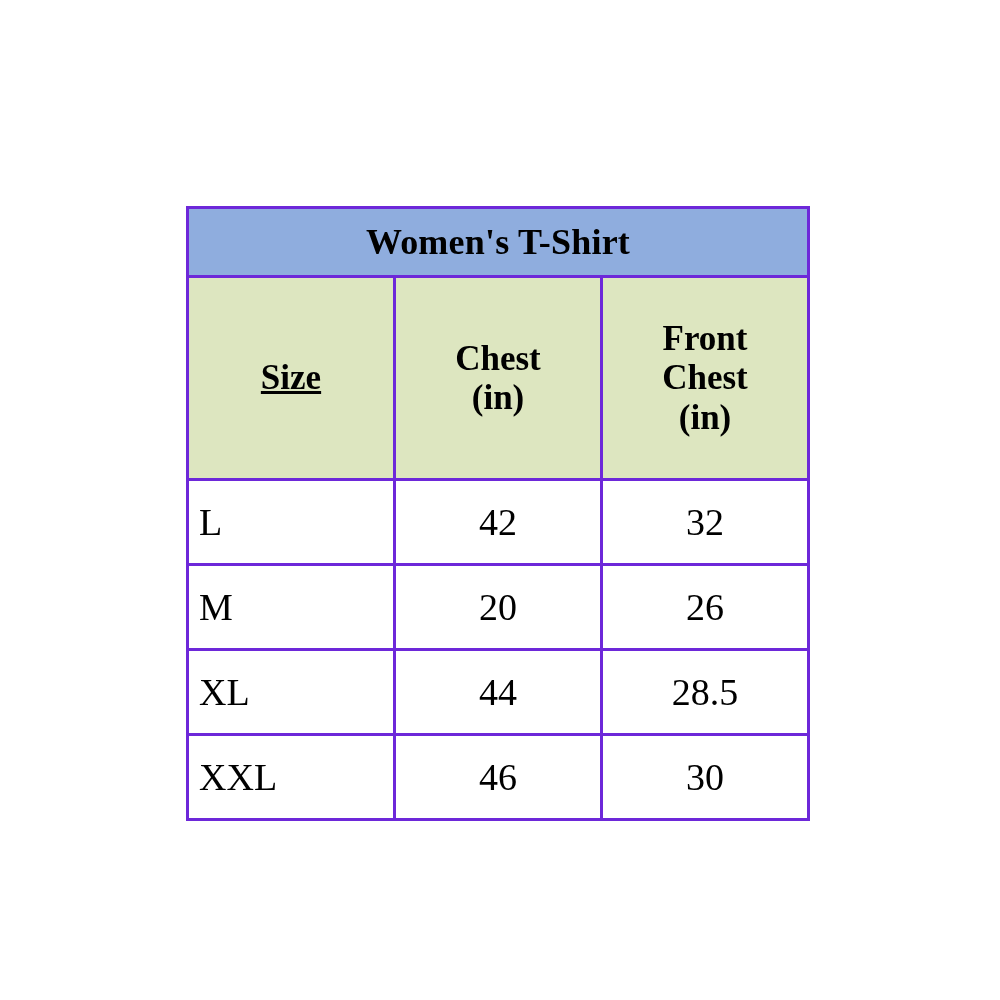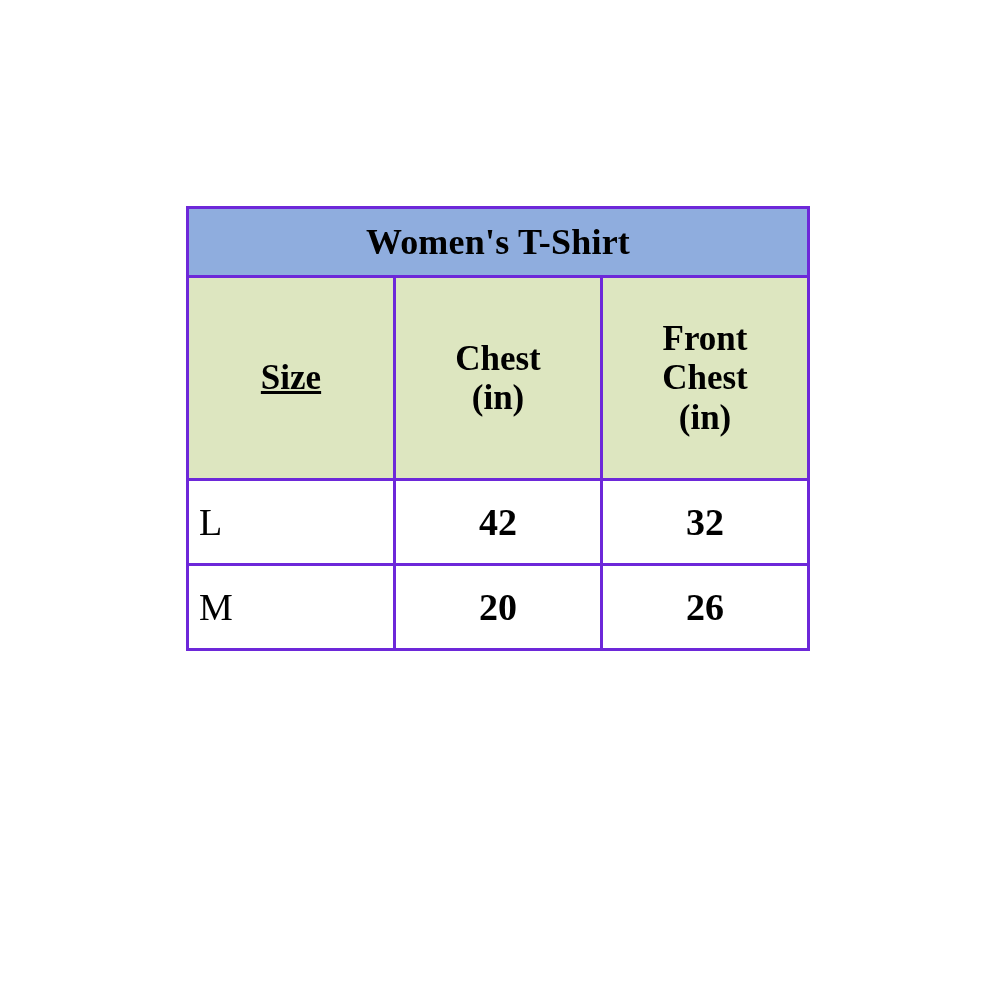--- a/index.html
+++ b/index.html
@@ -66,21 +66,21 @@
     font-weight: normal;
     background: #ffffff;
   }
   tbody td.size-val {
     text-align: left;
     padding-left: 10px;
     font-weight: normal;
   }
   tbody td.num-val {
     text-align: center;
-    font-weight: bold;
+    font-weight: normal;
   }
 </style>
 </head>
 <body>
 
 <div class="table-wrap">
   <table class="size-table">
     <thead>
       <tr>
         <th class="title-cell" colspan="3">Women's T-Shirt</th>
@@ -104,15 +104,25 @@
       <tr>
         <td class="size-val">L</td>
         <td class="num-val">42</td>
         <td class="num-val">32</td>
       </tr>
       <tr>
         <td class="size-val">M</td>
         <td class="num-val">20</td>
         <td class="num-val">26</td>
       </tr>
+      <tr>
+        <td class="size-val">XL</td>
+        <td class="num-val">44</td>
+        <td class="num-val">28.5</td>
+      </tr>
+      <tr>
+        <td class="size-val">XXL</td>
+        <td class="num-val">46</td>
+        <td class="num-val">30</td>
+      </tr>
     </tbody>
   </table>
 </div>
 
 </body></html>

